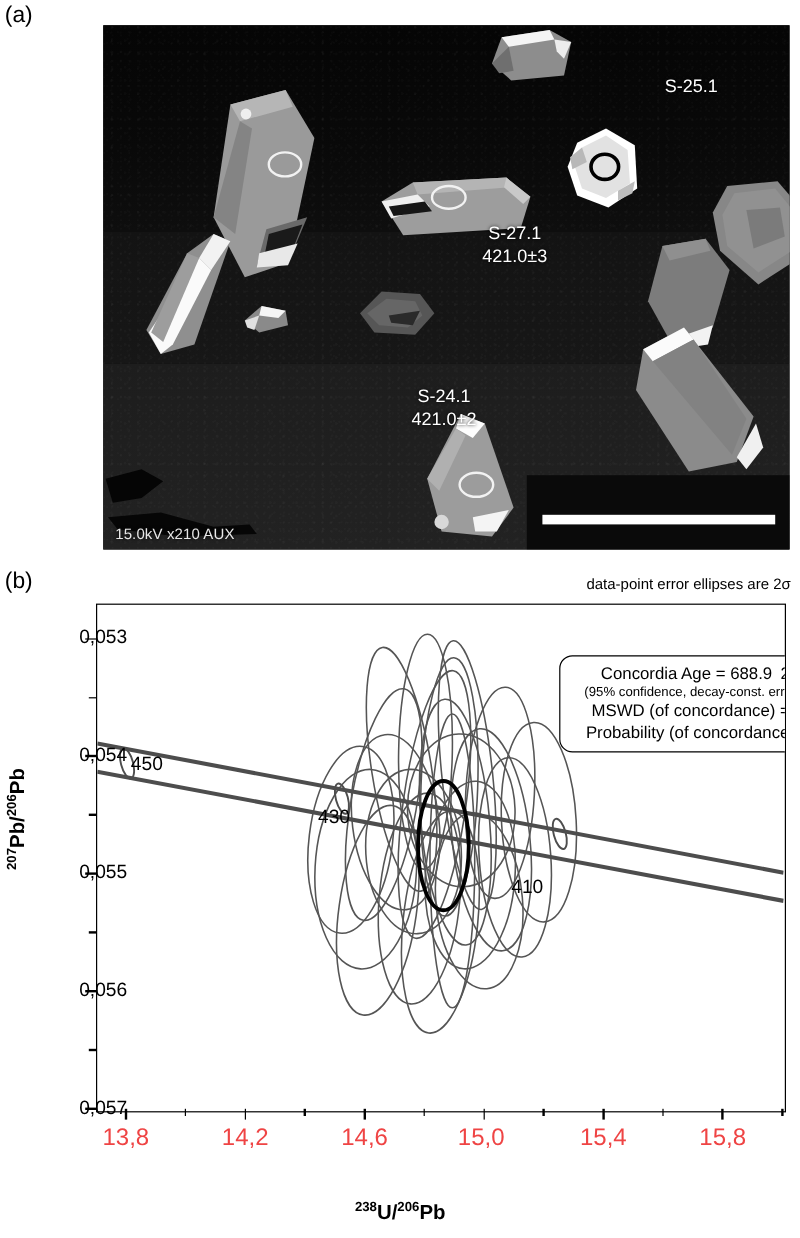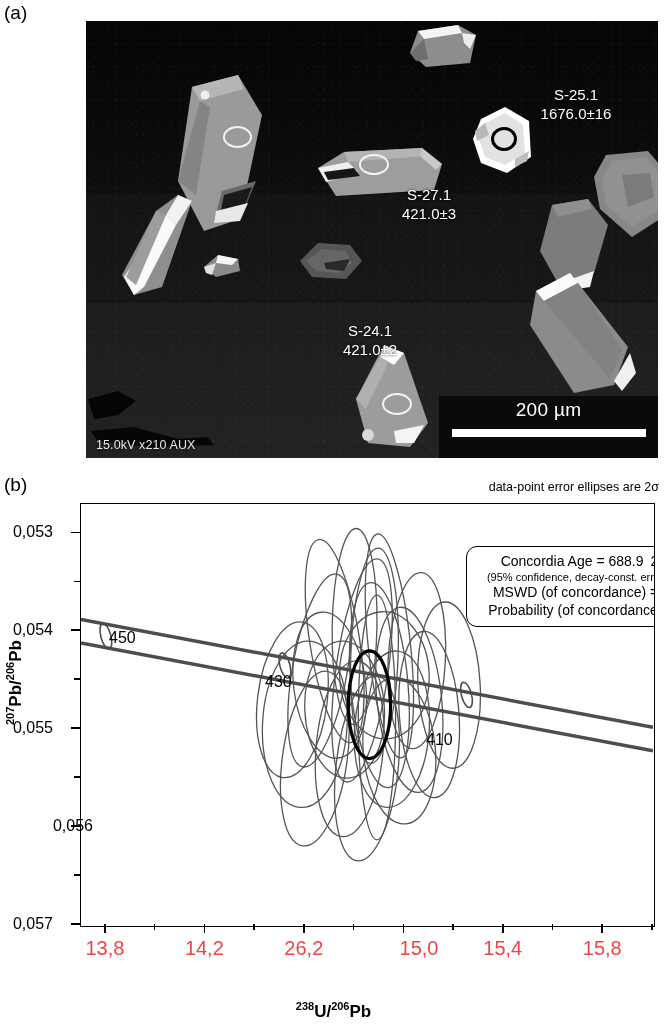--- a/index.html
+++ b/index.html
@@ -102,21 +102,21 @@
   #plot-svg{position:absolute;left:0;top:0;}
 
   .tick{position:absolute;background:#000;}
   .ytick{left:-9px;width:9px;height:1.6px;}
   .ytick-minor{left:-6px;width:6px;height:1.6px;}
   .xtick{top:0px;width:1.6px;height:9px;}
   .xtick-minor{top:0px;width:1.6px;height:6px;}
 
   .ylabel-txt{
     position:absolute;right:0;font-size:16px;color:#000;
-    text-align:center;white-space:nowrap;transform:translateY(-50%);
+    text-align:right;white-space:nowrap;transform:translateY(-50%);padding-left:40px;
   }
   .xlabel-txt{
     position:absolute;top:0;font-size:20px;color:#ef4444;
     white-space:nowrap;transform:translateX(-50%);
   }
   #yaxis-title{
     position:absolute;left:4px;top:255px;
     transform:rotate(-90deg);transform-origin:left top;
     font-size:17px;font-weight:bold;white-space:nowrap;
   }
@@ -264,39 +264,37 @@
     <div class="spot spot-white" style="left:296px;top:372px;width:30px;height:22px;"></div>
 
     <div class="grain" style="left:2px;top:370px;">
       <svg width="130" height="60" viewBox="0 0 130 60">
         <polygon points="0,8 30,0 48,10 30,24 6,28" fill="#050505"></polygon>
         <polygon points="2,40 46,36 90,48 120,46 126,54 60,56 10,50" fill="#060606"></polygon>
       </svg>
     </div>
 
 
-    <div class="sem-text" style="left:410px;top:42px;width:160px;margin-top:22px;">
+    <div class="sem-text" style="left:410px;top:42px;width:160px;">
       <span class="ln">S-25.1</span>
-      <span class="ln">1676.0±16</span>
     </div>
 
     <div class="sem-text" style="left:283px;top:164px;width:120px;">
       <span class="ln">S-27.1</span>
       <span class="ln">421.0±3</span>
     </div>
 
     <div class="sem-text" style="left:224px;top:300px;width:120px;">
       <span class="ln">S-24.1</span>
       <span class="ln">421.0±2</span>
     </div>
 
     <div id="sem-settings">15.0kV x210 AUX</div>
 
     <div id="scalebar-box">
-      <div id="scalebar-label">200 µm</div>
       <div id="scalebar-bar"></div>
     </div>
   </div>
 
   <div class="panel-label" id="panel-b-label">(b)</div>
 
   <div id="plot-panel">
 
     <div id="plot-note">data-point error ellipses are 2σ</div>
 
@@ -355,39 +353,39 @@
     </div>
 
     <div id="xaxis-title">
       <span class="sup">238</span><span>U/</span><span class="sup">206</span><span>Pb</span>
     </div>
 
     <div id="axis-decor">
         <div class="tick ytick" style="left: 71px; top: 453.2px;"></div>
         <div class="ylabel-txt" style="left: 0px; width: 66px; top: 454px;">0,057</div>
         <div class="tick ytick" style="left: 71px; top: 355.293px;"></div>
-        <div class="ylabel-txt" style="left: 0px; width: 66px; top: 356.093px; margin-left: 40px;">0,056</div>
+        <div class="ylabel-txt" style="left: 0px; width: 66px; top: 356.093px;">0,056</div>
         <div class="tick ytick" style="left: 71px; top: 257.386px;"></div>
         <div class="ylabel-txt" style="left: 0px; width: 66px; top: 258.186px;">0,055</div>
         <div class="tick ytick" style="left: 71px; top: 159.479px;"></div>
         <div class="ylabel-txt" style="left: 0px; width: 66px; top: 160.279px;">0,054</div>
         <div class="tick ytick" style="left: 71px; top: 61.5721px;"></div>
         <div class="ylabel-txt" style="left: 0px; width: 66px; top: 62.3721px;">0,053</div>
         <div class="tick ytick-minor" style="left: 74px; top: 404.247px;"></div>
         <div class="tick ytick-minor" style="left: 74px; top: 306.34px;"></div>
         <div class="tick ytick-minor" style="left: 74px; top: 208.433px;"></div>
         <div class="tick ytick-minor" style="left: 74px; top: 110.526px;"></div>
         <div class="tick xtick" style="left: 104.07px; top: 454px;"></div>
         <div class="xlabel-txt" style="left: 104.87px; top: 467px;">13,8</div>
         <div class="tick xtick" style="left: 203.548px; top: 454px;"></div>
         <div class="xlabel-txt" style="left: 204.348px; top: 467px;">14,2</div>
         <div class="tick xtick" style="left: 303.026px; top: 454px;"></div>
-        <div class="xlabel-txt" style="left: 303.826px; top: 467px;">26,2</div>
+        <div class="xlabel-txt" style="left: 303.826px; top: 467px;">14,6</div>
         <div class="tick xtick" style="left: 402.504px; top: 454px;"></div>
-        <div class="xlabel-txt" style="left: 419px; top: 467px;">15,0</div>
+        <div class="xlabel-txt" style="left: 401px; top: 467px;">15,0</div>
         <div class="tick xtick" style="left: 501.983px; top: 454px;"></div>
         <div class="xlabel-txt" style="left: 502.783px; top: 467px;">15,4</div>
         <div class="tick xtick" style="left: 601.461px; top: 454px;"></div>
         <div class="xlabel-txt" style="left: 602.261px; top: 467px;">15,8</div>
         <div class="tick xtick-minor" style="left: 153.809px; top: 454px;"></div>
         <div class="tick xtick-minor" style="left: 253.287px; top: 454px;"></div>
         <div class="tick xtick-minor" style="left: 352.765px; top: 454px;"></div>
         <div class="tick xtick-minor" style="left: 452.243px; top: 454px;"></div>
         <div class="tick xtick-minor" style="left: 551.722px; top: 454px;"></div>
         <div class="tick xtick-minor" style="left: 651.2px; top: 454px;"></div>

